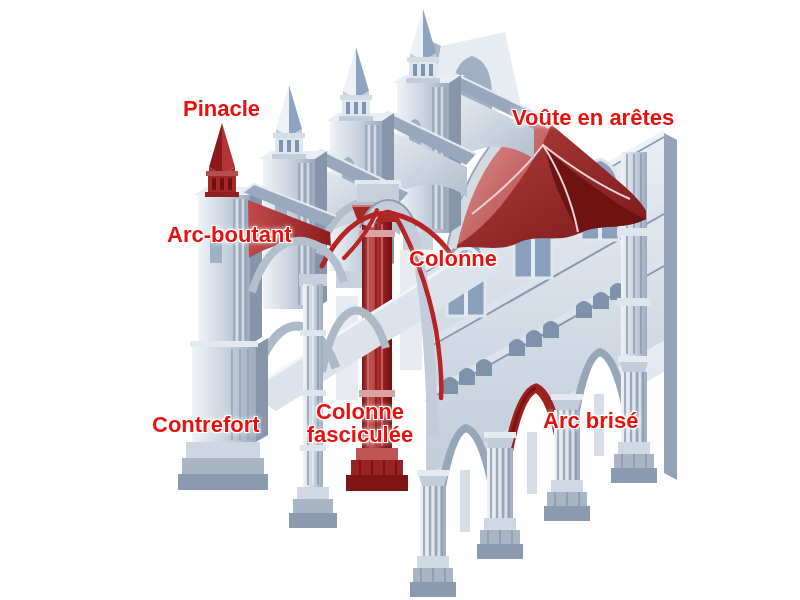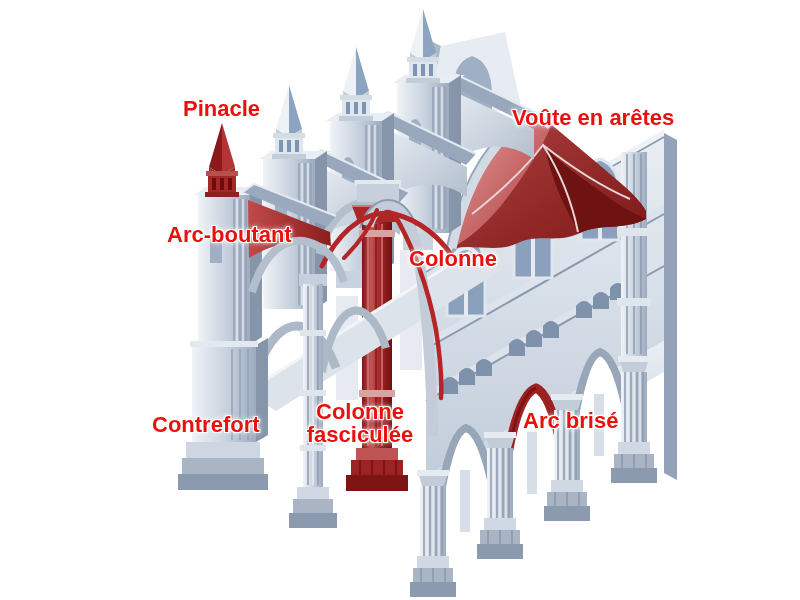--- a/index.html
+++ b/index.html
@@ -323,15 +323,15 @@
 
 <div class="lbl" style="left:183px;top:97px">Pinacle</div>
 <div class="lbl" style="left:512px;top:106px">Voûte en arêtes</div>
 <div class="lbl" style="left:167px;top:223px">Arc-boutant</div>
 <div class="lbl" style="left:409px;top:247px">Colonne</div>
 <div class="lbl" style="left:152px;top:413px">Contrefort</div>
 <div class="lbl center" style="left:280px;top:400px;width:160px">
   <div>Colonne</div>
   <div>fasciculée</div>
 </div>
-<div class="lbl" style="left:523px;top:409px">Arc brisé</div>
+<div class="lbl" style="left:543px;top:409px">Arc brisé</div>
 
 </div>
 
 </body></html>

